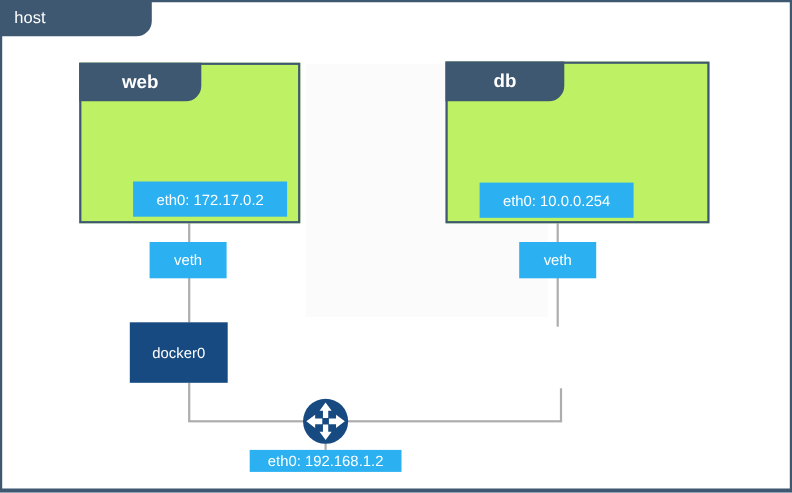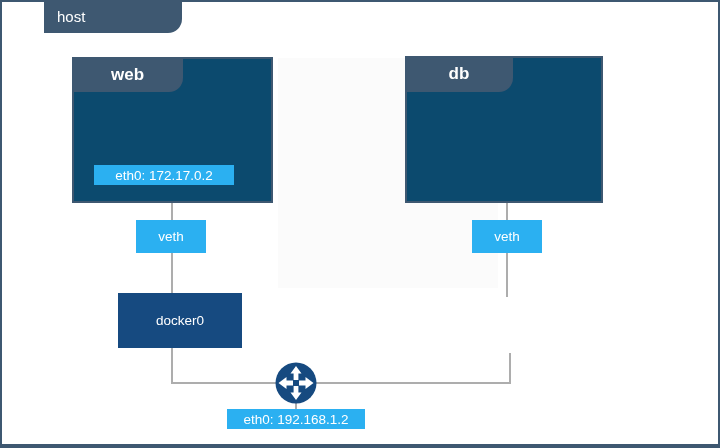--- a/index.html
+++ b/index.html
@@ -28,75 +28,74 @@
   }
   .host-tab{
     position:absolute;left:0;top:0;
     width:138px;height:33px;
     background:var(--slate);
     border-radius:0 0 14px 0;
     color:#fff;font-size:15px;
     display:flex;align-items:center;
     padding-left:13px;
     z-index:6;
-    margin-left:44px;
   }
   
   .faint-rect{
     position:absolute;left:278px;top:58px;width:220px;height:230px;
     background:#fbfbfb;z-index:0;
   }
   
   .line{position:absolute;background:var(--line_gray);z-index:2;}
   .v-web-bridge{left:171px;top:203px;width:2px;height:90px;}
   .v-db-bridge{left:506px;top:203px;width:2px;height:94px;}
   .v-docker0-down{left:171px;top:348px;width:2px;height:35px;}
   .v-mybridge-down{left:509px;top:353px;width:2px;height:30px;}
   .h-main{left:171px;top:382px;width:340px;height:2px;}
   .v-router-stub{left:295px;top:400px;width:2px;height:9px;}
   
   .node{
     position:absolute;
-    background:#0c4a6e;
+    background:#bef264;
     border:2px solid var(--slate);
     z-index:3;
   }
   .node-web{left:72px;top:57px;width:201px;height:146px;}
-  .node-db{left:405px;top:56px;width:198px;height:147px;}
+  .node-db{left:405px;top:56px;width:240px;height:147px;}
   .node-tab{
     position:absolute;left:-2px;top:-2px;
     background:var(--slate);
     border-radius:0 0 14px 0;
     color:#fff;font-weight:bold;font-size:17px;
     display:flex;align-items:center;justify-content:center;
   }
   .node-web .node-tab{width:111px;height:35px;}
   .node-db .node-tab{width:108px;height:36px;}
   
   .badge{
     position:absolute;
     background:var(--badge_blue);
     color:#fff;font-size:13.5px;
     display:flex;align-items:center;justify-content:center;
     z-index:4;
   }
-  .badge-eth-web{left:94px;top:165px;width:140px;height:20px;}
+  .badge-eth-web{left:121px;top:165px;width:140px;height:32px;}
   .badge-eth-db{left:436px;top:166px;width:140px;height:32px;}
   .badge-veth-left{left:136px;top:220px;width:70px;height:33px;}
   .badge-veth-right{left:472px;top:220px;width:70px;height:33px;}
   .badge-host-eth{left:227px;top:409px;width:138px;height:20px;}
   
   .navy-box{
     position:absolute;
     background:var(--navy);
     color:#fff;font-size:13.5px;
     display:flex;align-items:center;justify-content:center;
     z-index:4;
   }
-  .box-docker0{left:118px;top:293px;width:124px;height:55px;}
+  .box-docker0{left:118px;top:293px;width:89px;height:55px;}
   .box-mybridge{left:453px;top:297px;width:114px;height:56px;}
   
   .router{
     position:absolute;left:275px;top:362px;width:42px;height:42px;
     z-index:5;
   }
   .router circle{fill:var(--navy);}
   .router polygon{fill:#fff;}
 </style>
 </head>
@@ -119,20 +118,21 @@
   <div class="node node-web">
     <div class="node-tab">web</div>
   </div>
   <div class="badge badge-eth-web">eth0: 172.17.0.2</div>
   <div class="badge badge-veth-left">veth</div>
   <div class="navy-box box-docker0">docker0</div>
 
   <div class="node node-db">
     <div class="node-tab">db</div>
   </div>
+  <div class="badge badge-eth-db">eth0: 10.0.0.254</div>
   <div class="badge badge-veth-right">veth</div>
 
   <svg class="router" viewBox="0 0 42 42">
     <circle cx="21" cy="21" r="20.5"></circle>
     <polygon points="21,4 15.5,11.5 18.6,11.5 18.6,18 23.4,18 23.4,11.5 26.5,11.5"></polygon>
     <polygon points="21,38 15.5,30.5 18.6,30.5 18.6,24 23.4,24 23.4,30.5 26.5,30.5"></polygon>
     <polygon points="3.5,21 11.5,15 11.5,18.4 18,18.4 18,23.6 11.5,23.6 11.5,27"></polygon>
     <polygon points="38.5,21 30.5,15 30.5,18.4 24,18.4 24,23.6 30.5,23.6 30.5,27"></polygon>
   </svg>
 

